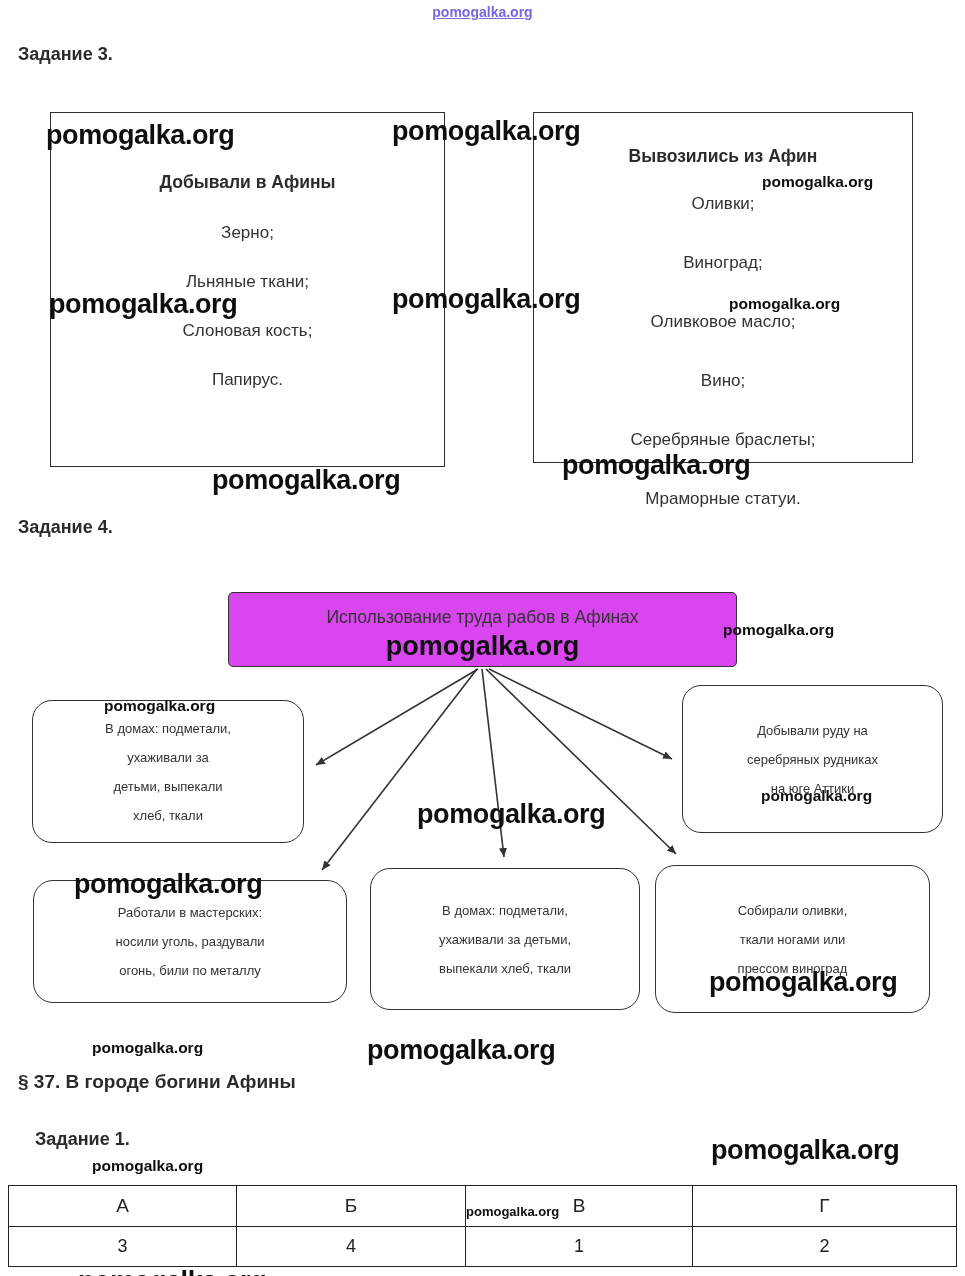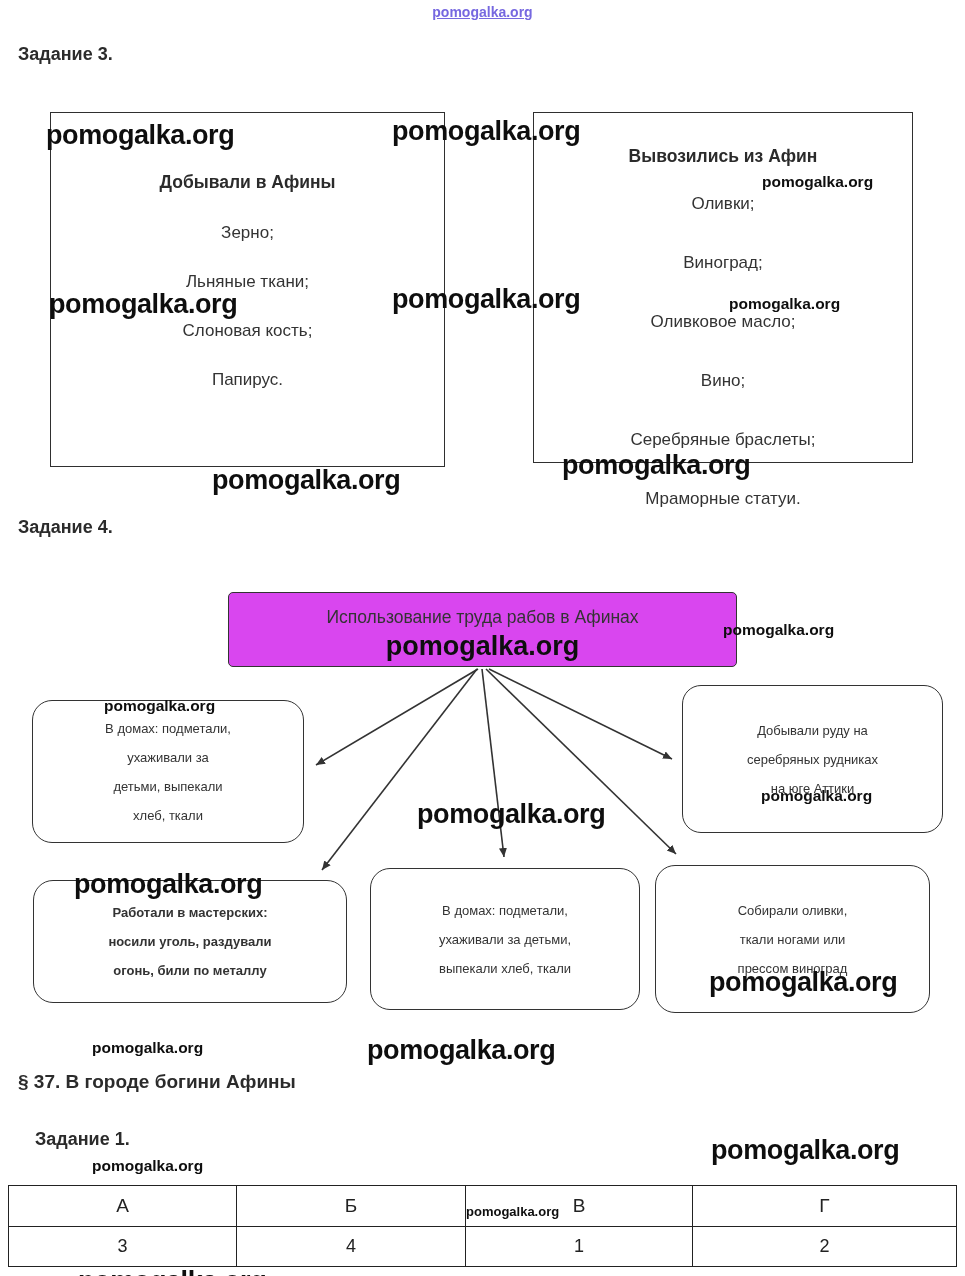--- a/index.html
+++ b/index.html
@@ -40,21 +40,21 @@
   }
   .diag-root-label{font-size:17.5px;line-height:24px;color:#333;}
   .diag-root .wm-inline{font-size:27px;font-weight:bold;color:#0e0e0e;line-height:30px;margin-top:2px;}
   .diag-node{
     position:absolute;box-sizing:border-box;border:1.5px solid #333;border-radius:20px;background:#fff;z-index:2;
     display:flex;align-items:center;justify-content:center;text-align:center;
     font-size:13px;line-height:29px;color:#333;white-space:pre-line;padding:6px 10px;
   }
   #node-house-top{left:32px;top:700px;width:272px;height:143px;}
   #node-mines{left:682px;top:685px;width:261px;height:148px;border-radius:19px;}
-  #node-workshops{left:33px;top:880px;width:314px;height:123px;font-weight:bold;}
+  #node-workshops{left:33px;top:880px;width:314px;height:123px;}
   #node-house-bottom{left:370px;top:868px;width:270px;height:142px;}
   #node-olives{left:655px;top:865px;width:275px;height:148px;}
   #arrows{position:absolute;left:0;top:0;width:965px;height:1276px;z-index:1;pointer-events:none;}
   
   .answer-table{
     position:absolute;left:8px;top:1185px;width:949px;box-sizing:border-box;
     border:1.5px solid #222;display:grid;grid-template-columns:228px 229px 227px 1fr;z-index:2;background:#fff;
   }
   .answer-table .cell{
     box-sizing:border-box;border-right:1.5px solid #222;

